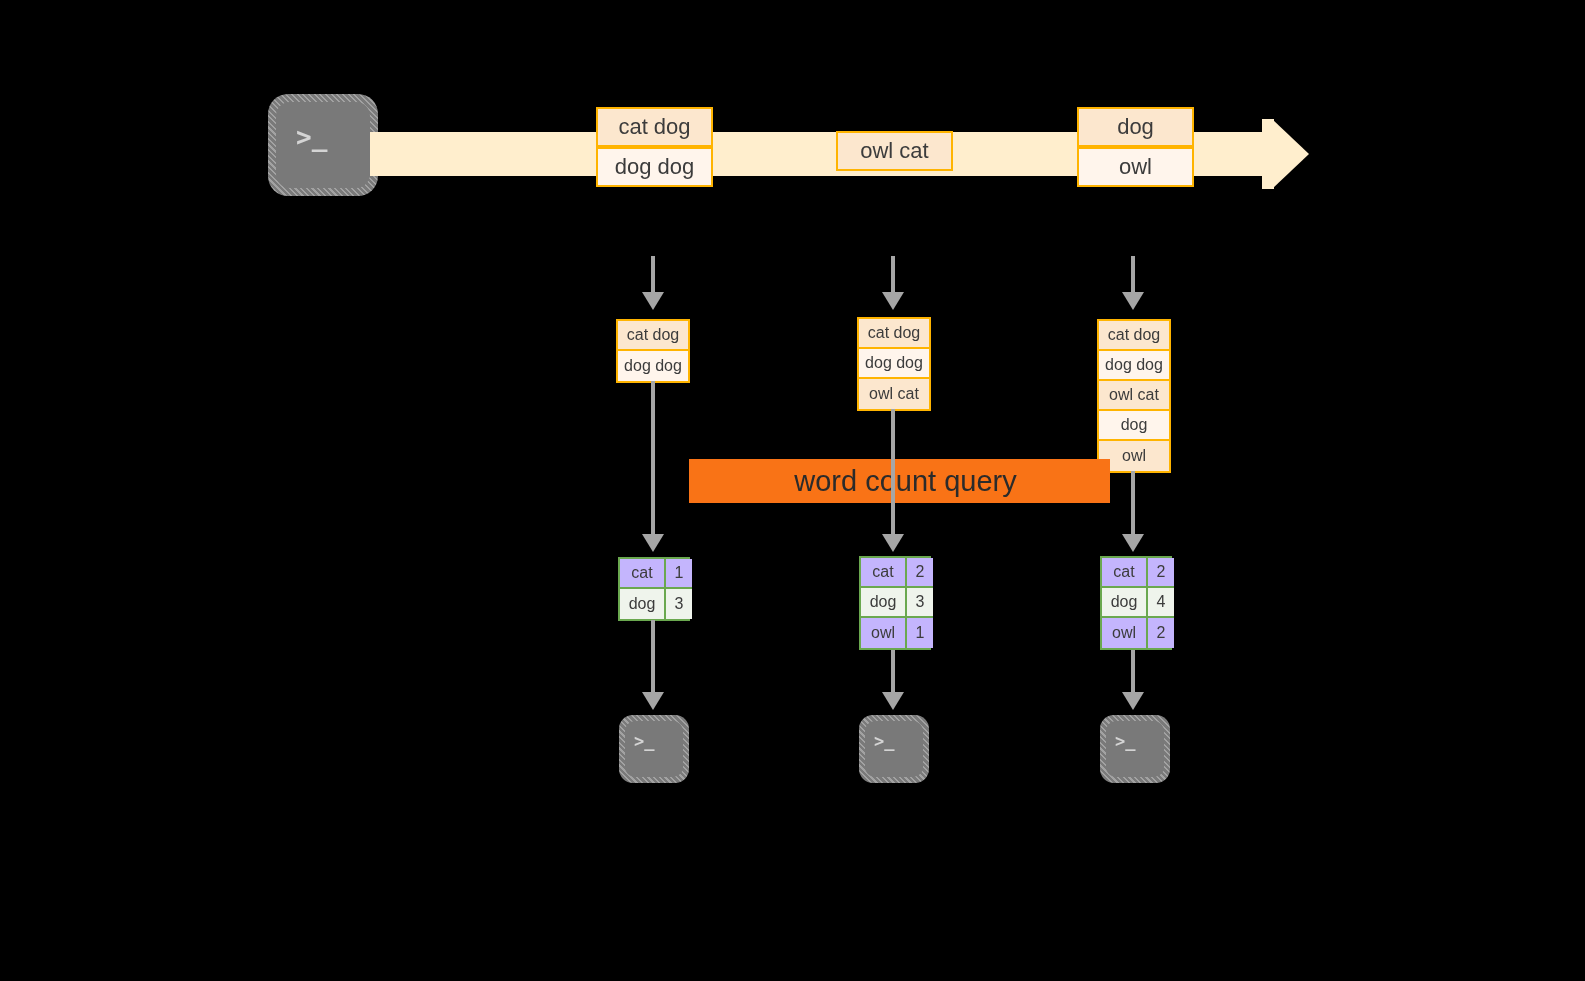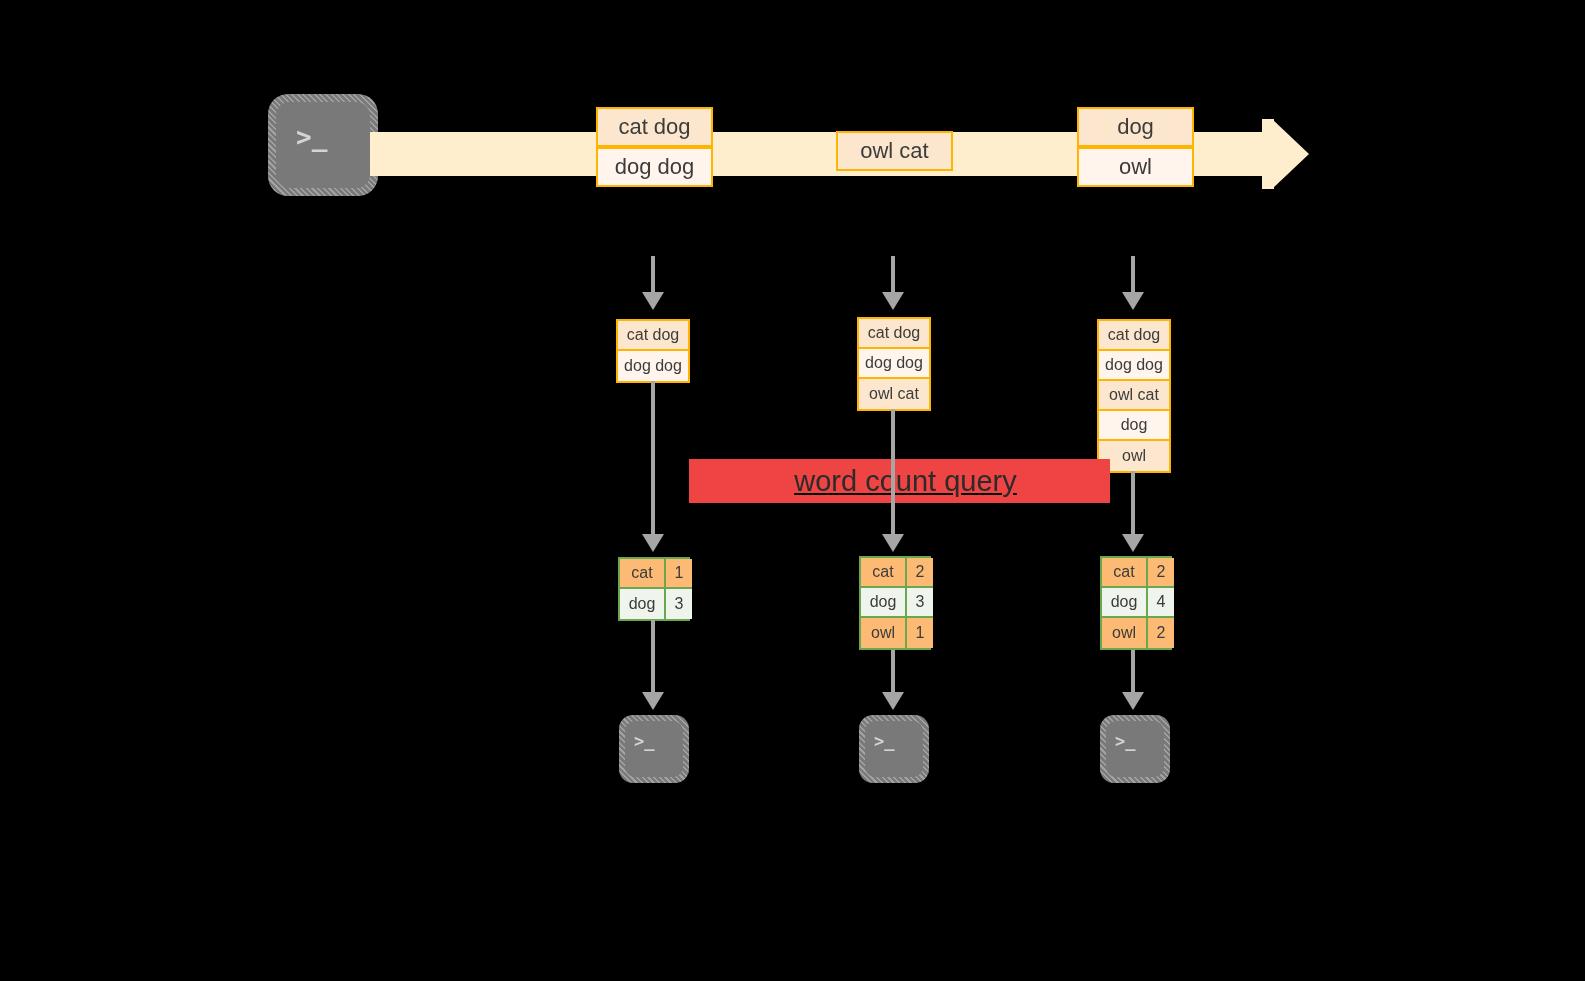--- a/index.html
+++ b/index.html
@@ -81,21 +81,21 @@
 
   
   .gtable {
     position: absolute;
     border: 2px solid #6aa84f;
     display: grid;
   }
   .gcell {
     border-right: 2px solid #6aa84f;
     border-bottom: 2px solid #6aa84f;
-    background: #fdba74;
+    background: #c4b5fd;
     color: #3c3c3c;
     font-size: 16px;
     display: flex; align-items: center; justify-content: center;
   }
   .gcell.alt { background: #eff4ec; }
   .gcell.lastcol { border-right: none; }
   .gcell.lastrow { border-bottom: none; }
 
   
   .vline {
@@ -113,22 +113,22 @@
     position: absolute;
     width: 0; height: 0;
     border-left: 11px solid transparent;
     border-right: 11px solid transparent;
     border-top: 18px solid #a6a6a6;
   }
 
   
   .query-band {
     position: absolute;
-    background: #ef4444;
-    display: flex; align-items: center; justify-content: center; text-decoration: underline;
+    background: #f97316;
+    display: flex; align-items: center; justify-content: center;
   }
   .query-label {
     color: #2b2b2b;
     font-size: 29px;
     white-space: nowrap;
   }
 </style>
 </head>
 <body>
 

